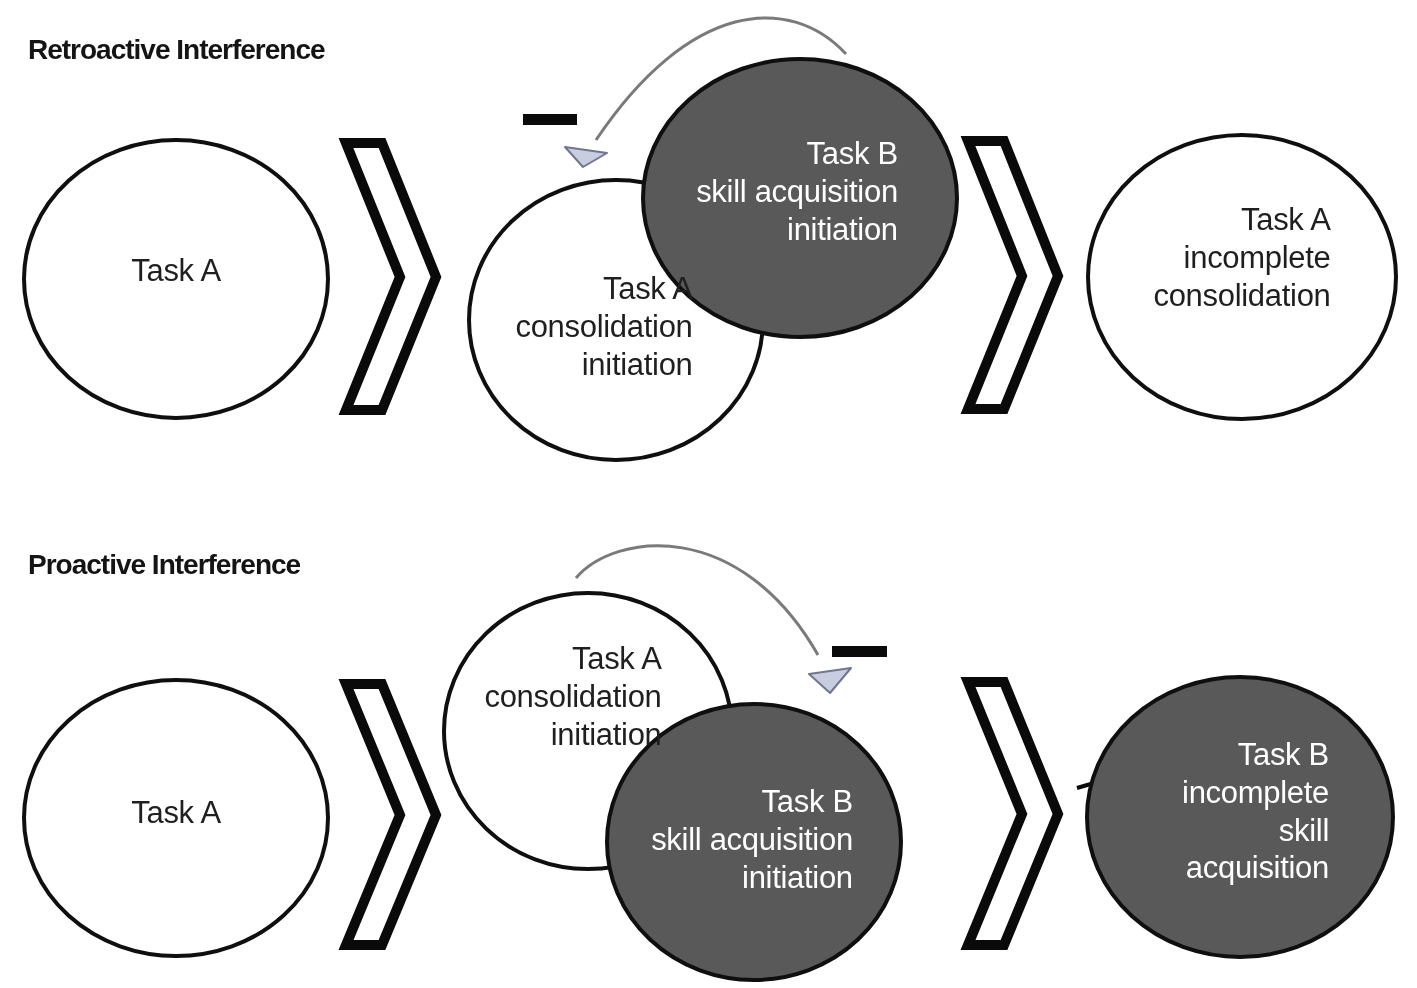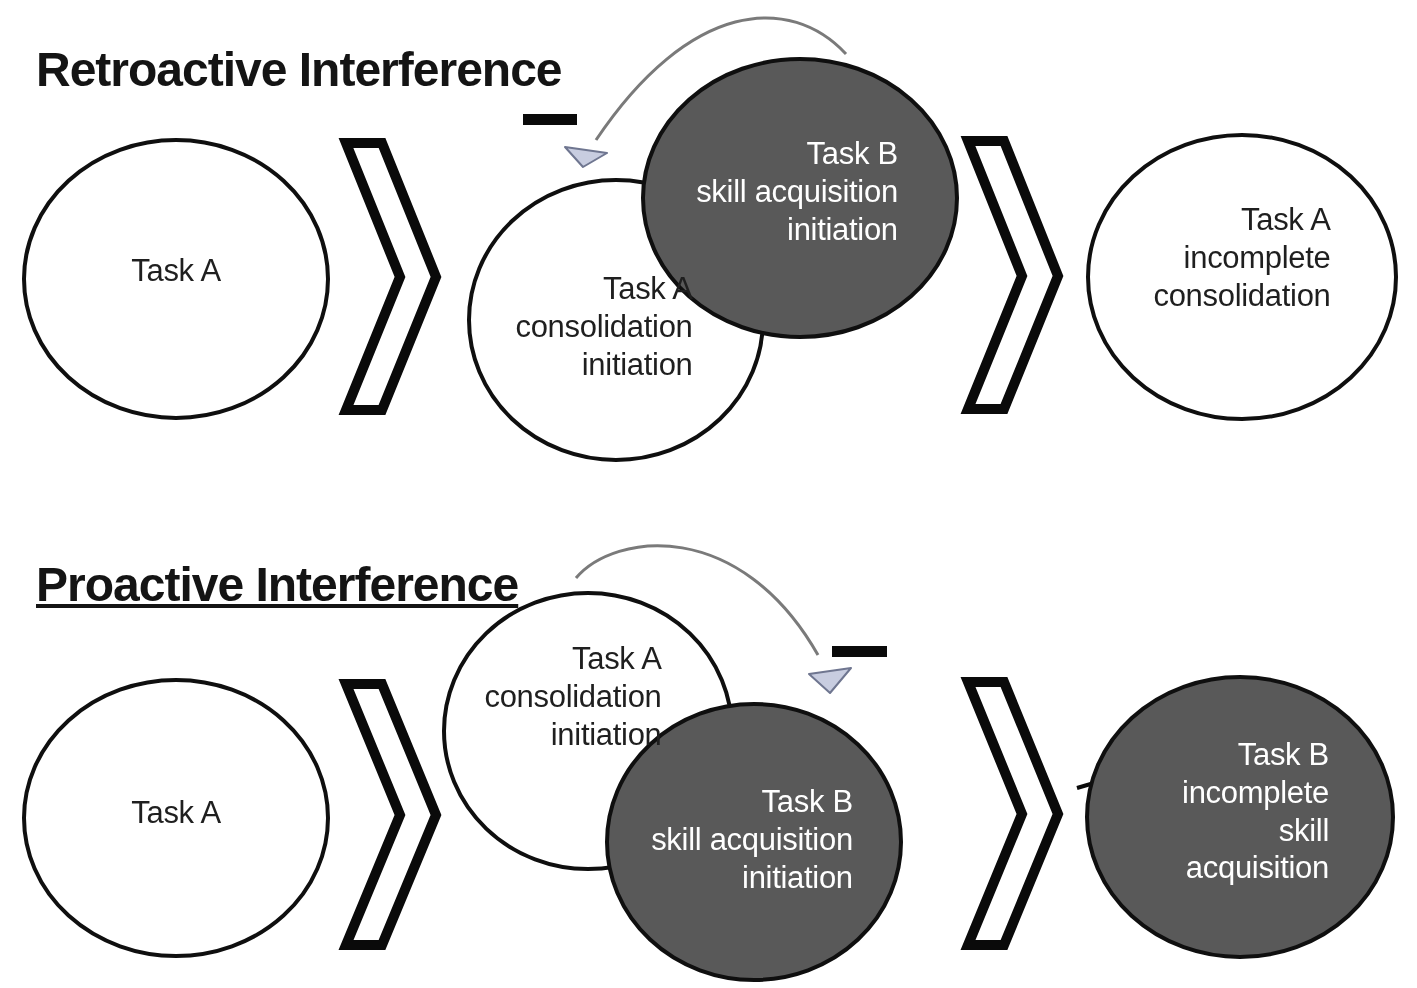--- a/index.html
+++ b/index.html
@@ -16,29 +16,29 @@
     background: var(--background, #ffffff);
   }
   .stage svg {
     position: absolute;
     left: 0;
     top: 0;
   }
   .section-title {
     position: absolute;
     left: 20px;
-    margin: 16px;
-    font-size: 48px;
+    margin: 8px;
+    font-size: 28px;
     font-weight: 700;
     letter-spacing: -1px;
     color: var(--title_text, #141414);
     white-space: nowrap;
   }
   .section-title.retro { top: 26px; }
-  .section-title.pro   { top: 541px; text-decoration: underline; }
+  .section-title.pro   { top: 541px; }
   .node-label {
     position: absolute;
     transform: translate(-50%, -50%);
     text-align: right;
     white-space: pre-line;
     font-size: 31px;
     line-height: 1.22;
     letter-spacing: -0.3px;
     color: var(--node_text_dark, #1f1f1f);
   }

